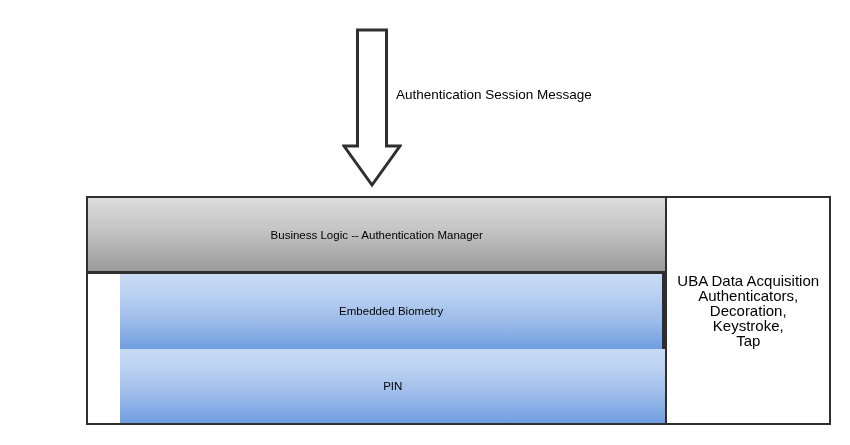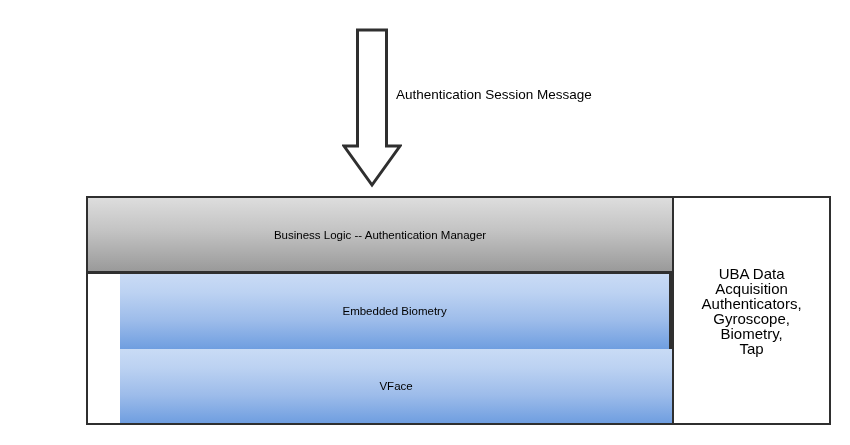--- a/index.html
+++ b/index.html
@@ -156,30 +156,30 @@
 
       <div class="business-logic-bar">
         <span class="business-logic-label">Business Logic -- Authentication Manager</span>
       </div>
 
       <div class="authenticators-row">
         <div class="auth-cell">
           <span class="auth-cell-label">Embedded Biometry</span>
         </div>
         <div class="auth-cell">
-          <span class="auth-cell-label">VFace</span>
+          <span class="auth-cell-label">PIN</span>
         </div>
       </div>
 
     </div>
 
     <div class="uba-panel">
       <div class="uba-panel-label">
         <span>UBA Data Acquisition</span><br>
         <span>Authenticators,</span><br>
-        <span>Gyroscope, Biometry,</span><br>
+        <span>Decoration, Keystroke,</span><br>
         <span>Tap</span>
       </div>
     </div>
 
   </div>
 
 </div>
 
 </body></html>

